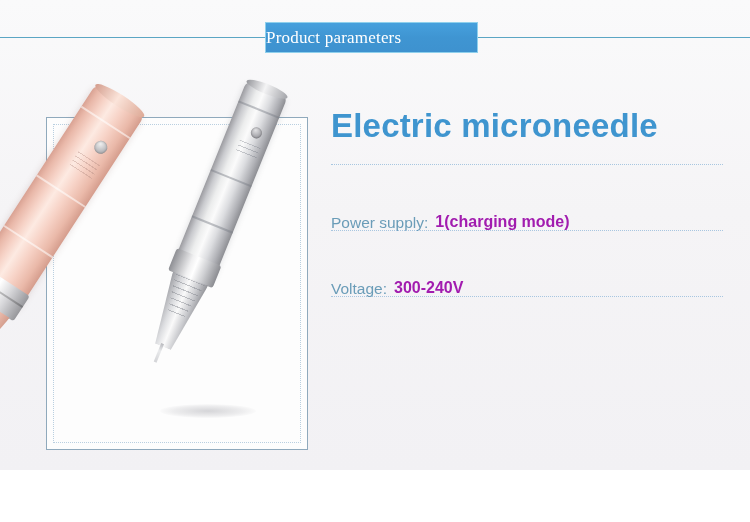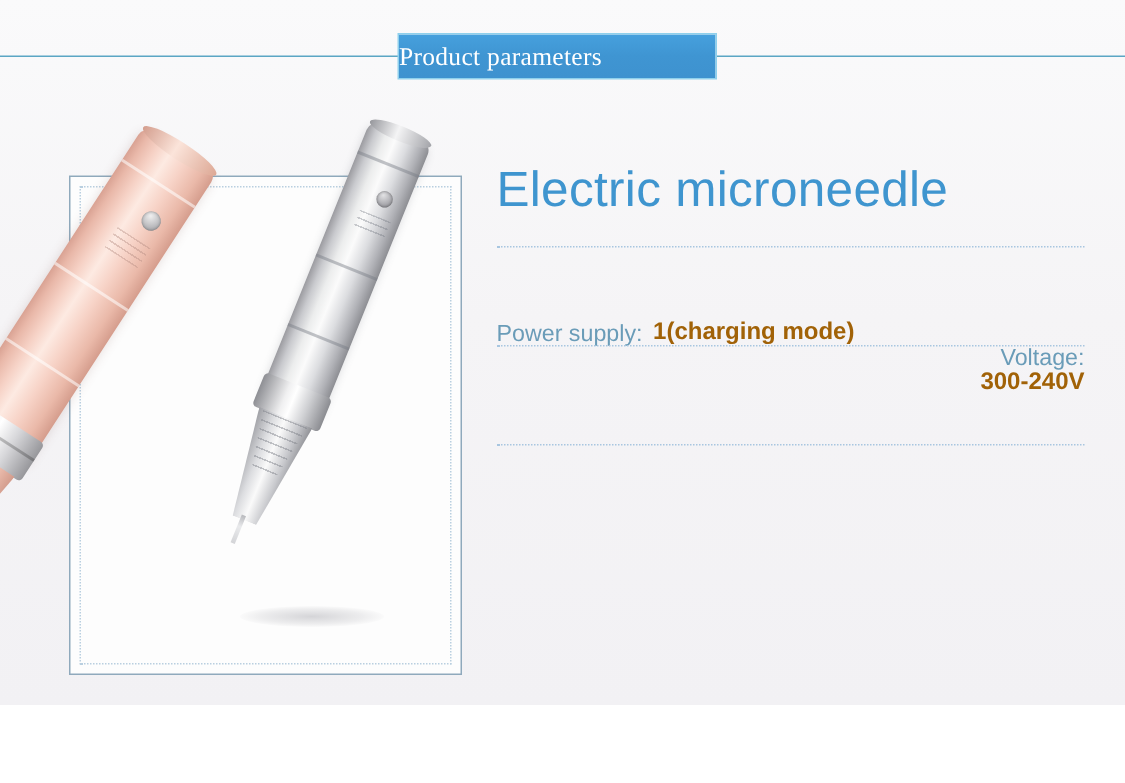--- a/index.html
+++ b/index.html
@@ -258,45 +258,44 @@
   
   .specs {
     position: absolute;
     left: 331px;
     top: 104px;
     width: 392px;
   }
   .product-title {
     color: #3f95cf;
     font-size: 33px;
-    font-weight: 400;
+    font-weight: 700;
     line-height: 44px;
     letter-spacing: .2px;
     white-space: nowrap;
     margin: 0 0 16px 0;
   }
   .spec-row {
     position: relative;
     height: 65px;
     display: flex;
     align-items: flex-end;
     border-top: 1px dotted #a8c6e0;
   }
   .spec-row.last {
     border-bottom: 1px dotted #a8c6e0;
-    flex-direction: column;
   }
   .spec-label {
     color: #6a9cb8;
     font-size: 15.5px;
     line-height: 1;
     white-space: nowrap;
   }
   .spec-value {
-    color: #a16207;
+    color: #a21caf;
     font-size: 16px;
     font-weight: 600;
     line-height: 1;
     white-space: nowrap;
     margin-left: 7px;
   }
 </style>
 </head>
 <body>
 

